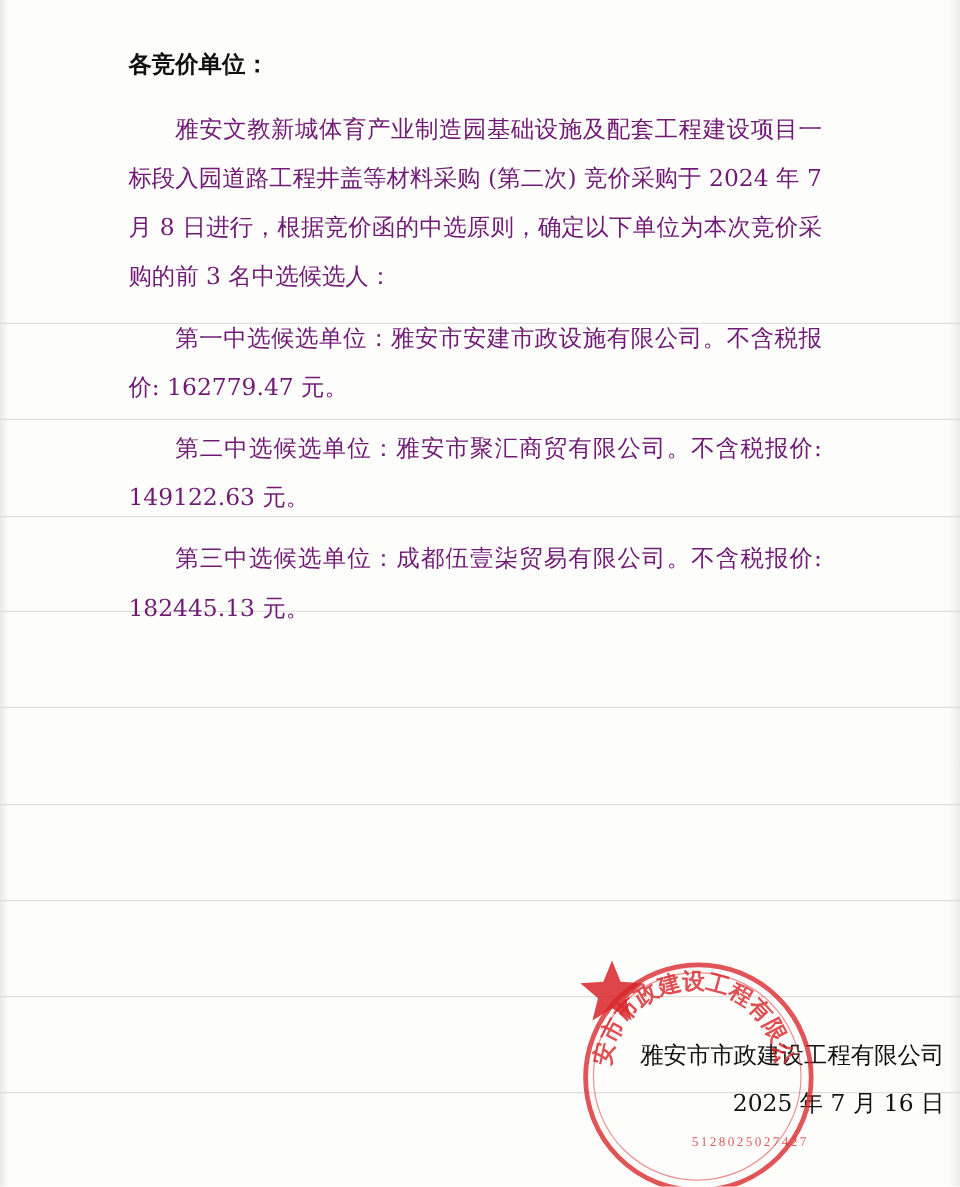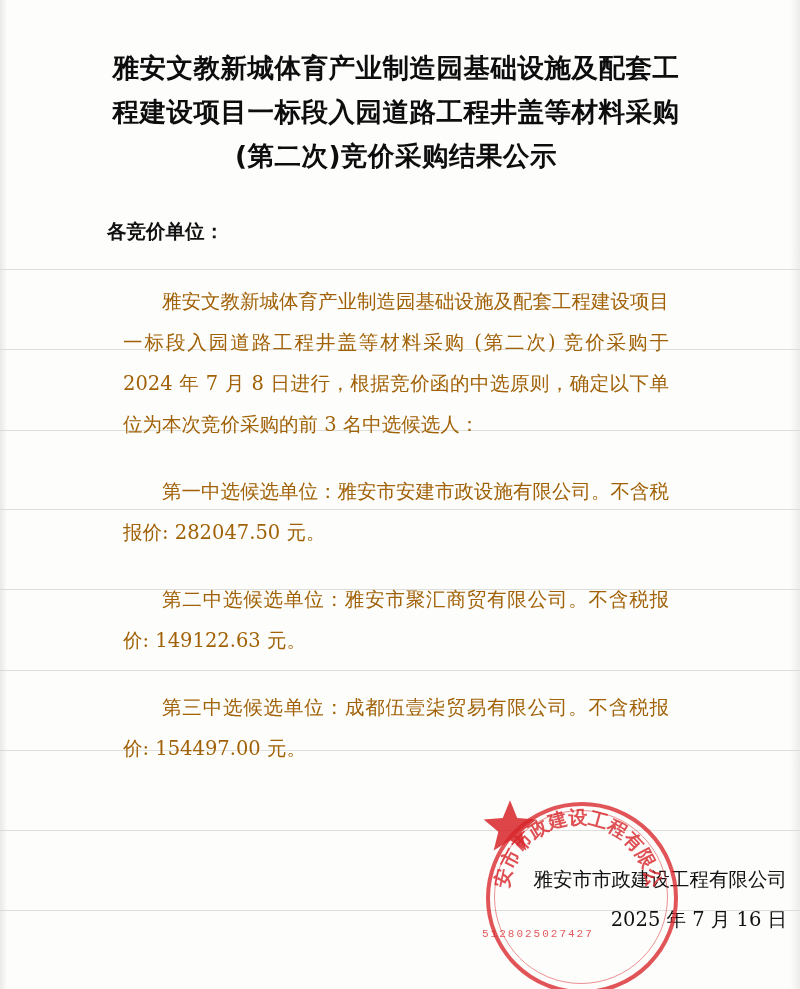--- a/index.html
+++ b/index.html
@@ -60,28 +60,28 @@
   .salutation {
     margin: 0;
     padding-top: 38px;
     font-size: 19.5px;
     line-height: 32px;
     color: #111;
     font-weight: bold;
   }
 
   p.para {
-    margin: 16px;
+    margin: 0;
     padding-top: 17px;
     font-size: 19.5px;
     line-height: 41px;
     text-align: justify;
     text-justify: inter-ideograph;
     text-indent: 2em;
-    color: #a16207;
+    color: #701a75;
   }
 
   p.para.tight {
     padding-top: 10px;
   }
 
   .sign-block {
     position: absolute;
     right: 9px;
     top: 860px;
@@ -127,28 +127,28 @@
   }
   .seal-star {
     position: absolute;
     left: 68px; top: 62px;
     width: 56px; height: 56px;
     color: #d8252a;
     opacity: 0.85;
   }
   .seal-bottom {
     position: absolute;
-    left: 0; top: 130px;
+    left: 0; top: 148px;
     width: 192px;
-    text-align: left;
+    text-align: right;
     font-size: 11px;
     letter-spacing: 2px;
     color: #d8252a;
     opacity: 0.75;
-    font-family: Liberation Mono, monospace;
+    font-family: Liberation Serif, serif;
   }
   .seal-text {
     fill: #d8252a;
     font-size: 19px;
     font-weight: bold;
     font-family: "DejaVu Sans", "Liberation Sans", sans-serif;
     opacity: 0.8;
   }
 </style>
 </head>
@@ -164,31 +164,30 @@
   <div class="scanline" style="top:430px"></div>
   <div class="scanline" style="top:509px"></div>
   <div class="scanline" style="top:589px"></div>
   <div class="scanline" style="top:670px"></div>
   <div class="scanline" style="top:750px"></div>
   <div class="scanline" style="top:830px"></div>
   <div class="scanline" style="top:910px"></div>
 
   <div class="doc-body">
 
-    <h1 class="title">雅安文教新城体育产业制造园基础设施及配套工程建设项目一标段入园道路工程井盖等材料采购(第二次)竞价采购结果公示</h1>
 
     <div class="salutation">各竞价单位：</div>
 
     <p class="para">雅安文教新城体育产业制造园基础设施及配套工程建设项目一标段入园道路工程井盖等材料采购 (第二次) 竞价采购于 2024 年 7 月 8 日进行，根据竞价函的中选原则，确定以下单位为本次竞价采购的前 3 名中选候选人：</p>
 
-    <p class="para tight">第一中选候选单位：雅安市安建市政设施有限公司。不含税报价: 282047.50 元。</p>
+    <p class="para tight">第一中选候选单位：雅安市安建市政设施有限公司。不含税报价: 162779.47 元。</p>
 
     <p class="para tight">第二中选候选单位：雅安市聚汇商贸有限公司。不含税报价: 149122.63 元。</p>
 
-    <p class="para tight">第三中选候选单位：成都伍壹柒贸易有限公司。不含税报价: 154497.00 元。</p>
+    <p class="para tight">第三中选候选单位：成都伍壹柒贸易有限公司。不含税报价: 182445.13 元。</p>
 
 
   </div>
 
   <div class="sign-block">
     <span class="sign-line">雅安市市政建设工程有限公司</span>
     <span class="sign-line">2025 年 7 月 16 日</span>
   </div>
 
   <div class="seal">

